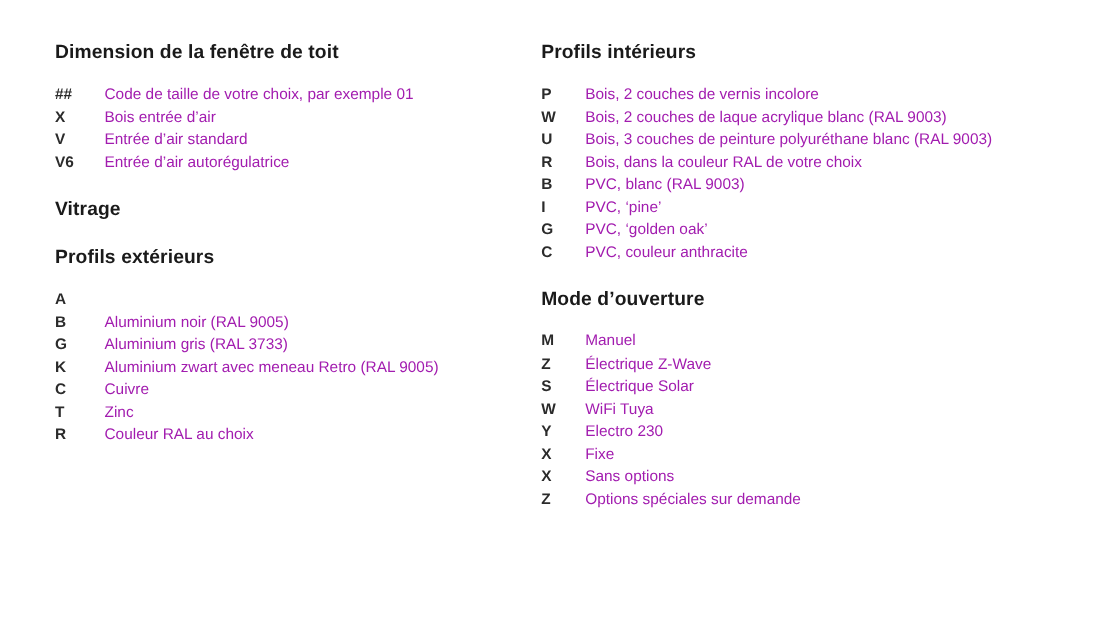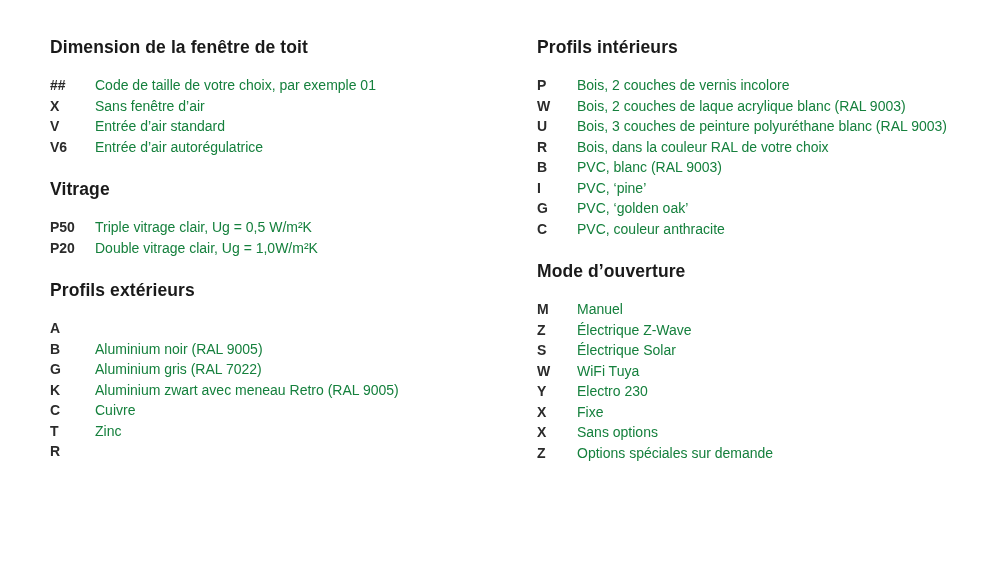--- a/index.html
+++ b/index.html
@@ -11,21 +11,21 @@
     overflow: hidden;
   }
   .page {
     display: flex;
     box-sizing: border-box;
     width: 1000px; height: 562px;
     padding: 36px 0 0 50px;
   }
   .col { flex: none; }
   .col-left  { width: 442px; }
-  .col-right { width: 448px; margin-left: 45px; }
+  .col-right { width: 448px; }
   h2 {
     font-size: 17.5px;
     line-height: 23px;
     font-weight: 700;
     color: #1a1a1a;
     margin: 21px 0 16px 0;
     letter-spacing: 0.1px;
   }
   .col > h2:first-child { margin-top: 0; }
   .row {
@@ -33,91 +33,82 @@
     font-size: 14px;
     line-height: 20.5px;
   }
   .code {
     flex: none;
     font-weight: 700;
     color: #2b2b2b;
   }
   .col-left  .code { width: 45px; }
   .col-right .code { width: 40px; }
-  .desc { flex: 1; color: #15803d; }
+  .desc { flex: 1; color: #a21caf; }
 </style>
 </head>
 <body>
 
 <main class="page">
 
   <section class="col col-left">
 
     <h2>Dimension de la fenêtre de toit</h2>
     <div>
       <div class="row">
         <span class="code">##</span>
         <span class="desc">Code de taille de votre choix, par exemple 01</span>
       </div>
     </div>
 
     <div>
       <div class="row">
         <span class="code">X</span>
-        <span class="desc">Sans fenêtre d’air</span>
+        <span class="desc">Bois entrée d’air</span>
       </div>
       <div class="row">
         <span class="code">V</span>
         <span class="desc">Entrée d’air standard</span>
       </div>
       <div class="row">
         <span class="code">V6</span>
         <span class="desc">Entrée d’air autorégulatrice</span>
       </div>
     </div>
 
     <h2>Vitrage</h2>
-    <div>
-      <div class="row">
-        <span class="code">P50</span>
-        <span class="desc">Triple vitrage clair, Ug = 0,5 W/m²K</span>
-      </div>
-      <div class="row">
-        <span class="code">P20</span>
-        <span class="desc">Double vitrage clair, Ug = 1,0W/m²K</span>
-      </div>
-    </div>
 
     <h2>Profils extérieurs</h2>
     <div>
       <div class="row">
         <span class="code">A</span>
       </div>
       <div class="row">
         <span class="code">B</span>
         <span class="desc">Aluminium noir (RAL 9005)</span>
       </div>
       <div class="row">
         <span class="code">G</span>
-        <span class="desc">Aluminium gris (RAL 7022)</span>
+        <span class="desc">Aluminium gris (RAL 3733)</span>
       </div>
       <div class="row">
         <span class="code">K</span>
         <span class="desc">Aluminium zwart avec meneau Retro (RAL 9005)</span>
       </div>
       <div class="row">
         <span class="code">C</span>
         <span class="desc">Cuivre</span>
       </div>
       <div class="row">
         <span class="code">T</span>
         <span class="desc">Zinc</span>
       </div>
       <div class="row">
         <span class="code">R</span>
+        <span class="desc">Couleur RAL au choix</span>
       </div>
     </div>
 
   </section>
 
   <section class="col col-right">
 
     <h2>Profils intérieurs</h2>
     <div>
       <div class="row">

